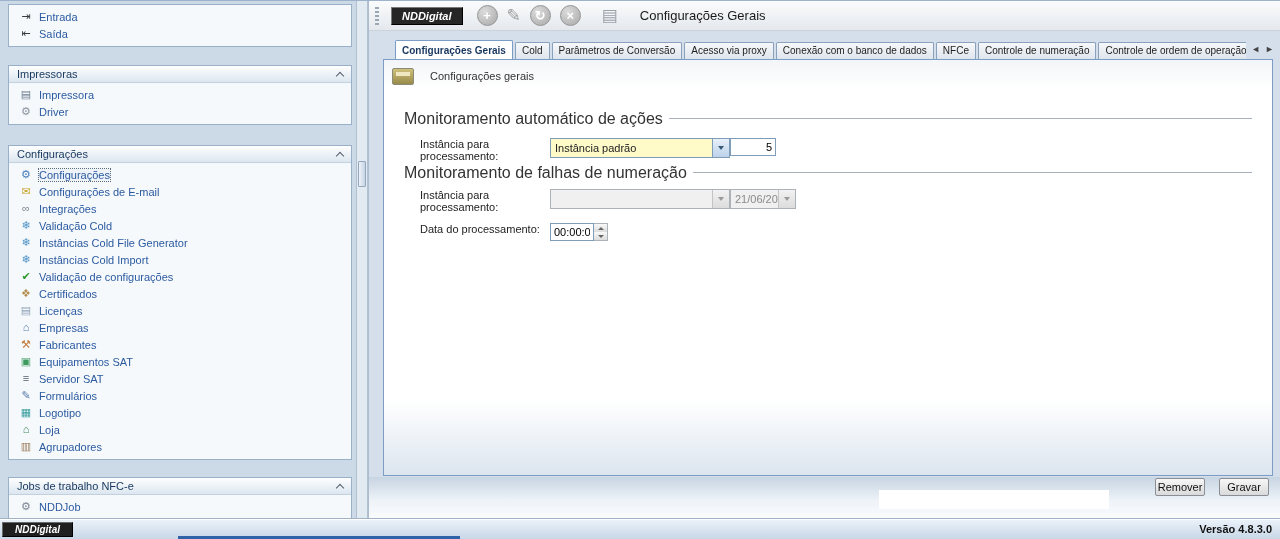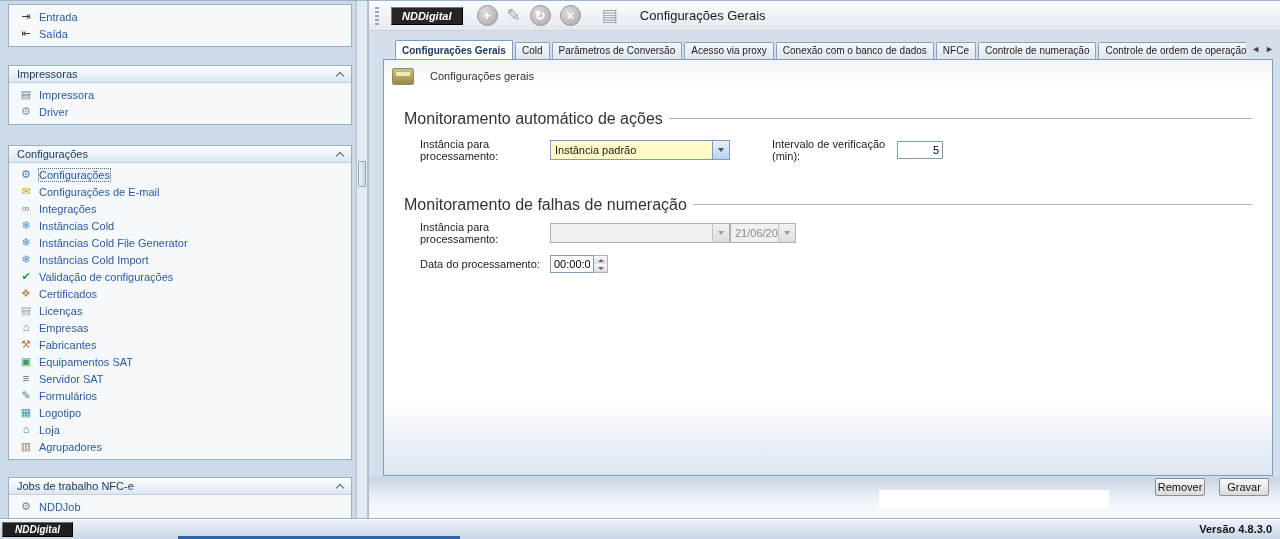--- a/index.html
+++ b/index.html
@@ -50,25 +50,25 @@
   .tab-arrows span{cursor:pointer}
 
   .content{position:absolute;left:14px;top:58px;width:890px;height:417px;border:1px solid #7b9cc4;
     background:linear-gradient(180deg,#f2f5f8 0,#ffffff 28px,#ffffff 82%,#dce5ef 100%)}
   .chead{display:flex;align-items:center;height:32px;padding-left:8px}
   .cicon{width:22px;height:17px;background:linear-gradient(#cfc07a,#988a4a);border:1px solid #8a8a76;border-radius:2px;position:relative}
   .cicon:after{content:"";position:absolute;left:3px;top:3px;right:3px;height:4px;background:#efe8c0}
   .chead-label{margin-left:16px;font-size:11px;color:#333}
   .group{margin:0 20px}
   .g1{margin-top:20px}
-  .g2{margin-top:36px}
+  .g2{margin-top:4px}
   .gtitle-row{display:flex;align-items:center;height:13px}
   .gtitle{font-size:16px;color:#333;white-space:nowrap}
   .gline{flex:1;height:1px;background:#a8b2bc;margin-left:6px}
-  .frow{display:flex;align-items:center;margin-top:13px;padding-left:16px;font-size:11px;color:#222}
+  .frow{display:flex;align-items:flex-start;margin-top:13px;padding-left:16px;font-size:11px;color:#222}
   .frow2{margin-top:10px}
   .flabel{width:130px}
   .lbl2{margin-left:42px;width:125px}
   .lbl2w{margin-left:42px;width:149px}
   .combo{width:180px;height:20px;border:1px solid #7f9db9;background:#fffbc8;display:flex;align-items:center}
   .combo .cval{flex:1;padding-left:4px;font-size:11px;color:#222;overflow:hidden}
   .combo .cbtn{width:17px;height:100%;background:linear-gradient(#e8f0fa,#bcd2ea);border-left:1px solid #7f9db9;
     display:flex;align-items:center;justify-content:center;cursor:pointer}
   .arr{width:0;height:0;border-left:3px solid transparent;border-right:3px solid transparent;border-top:4px solid #3a5a7a}
   .combo.disabled{background:#f0f0f0;border-color:#adb2b8}
@@ -148,21 +148,21 @@
           <div class="item">
             <span class="ic" style="color: rgb(201, 162, 39);">✉</span>
             <span class="lbl">Configurações de E-mail</span>
           </div>
           <div class="item">
             <span class="ic" style="color: rgb(125, 136, 148);">∞</span>
             <span class="lbl">Integrações</span>
           </div>
           <div class="item">
             <span class="ic" style="color: rgb(74, 144, 196);">❄</span>
-            <span class="lbl">Instâncias Cold</span>
+            <span class="lbl">Validação Cold</span>
           </div>
           <div class="item">
             <span class="ic" style="color: rgb(74, 144, 196);">❄</span>
             <span class="lbl">Instâncias Cold File Generator</span>
           </div>
           <div class="item">
             <span class="ic" style="color: rgb(74, 144, 196);">❄</span>
             <span class="lbl">Instâncias Cold Import</span>
           </div>
           <div class="item">
@@ -271,21 +271,20 @@
         <span class="gline"></span>
       </div>
       <div class="frow">
         <span class="flabel">Instância para processamento:</span>
         <div class="combo">
           <span class="cval">Instância padrão</span>
           <span class="cbtn">
               <span class="arr"></span>
             </span>
         </div>
-        <span class="lbl2">Intervalo de verificação (min):</span>
         <input class="input intervalo" value="5" style="">
       </div>
     </div>
 
     <div class="group g2">
       <div class="gtitle-row">
         <span class="gtitle">Monitoramento de falhas de numeração</span>
         <span class="gline"></span>
       </div>
       <div class="frow frow2">

